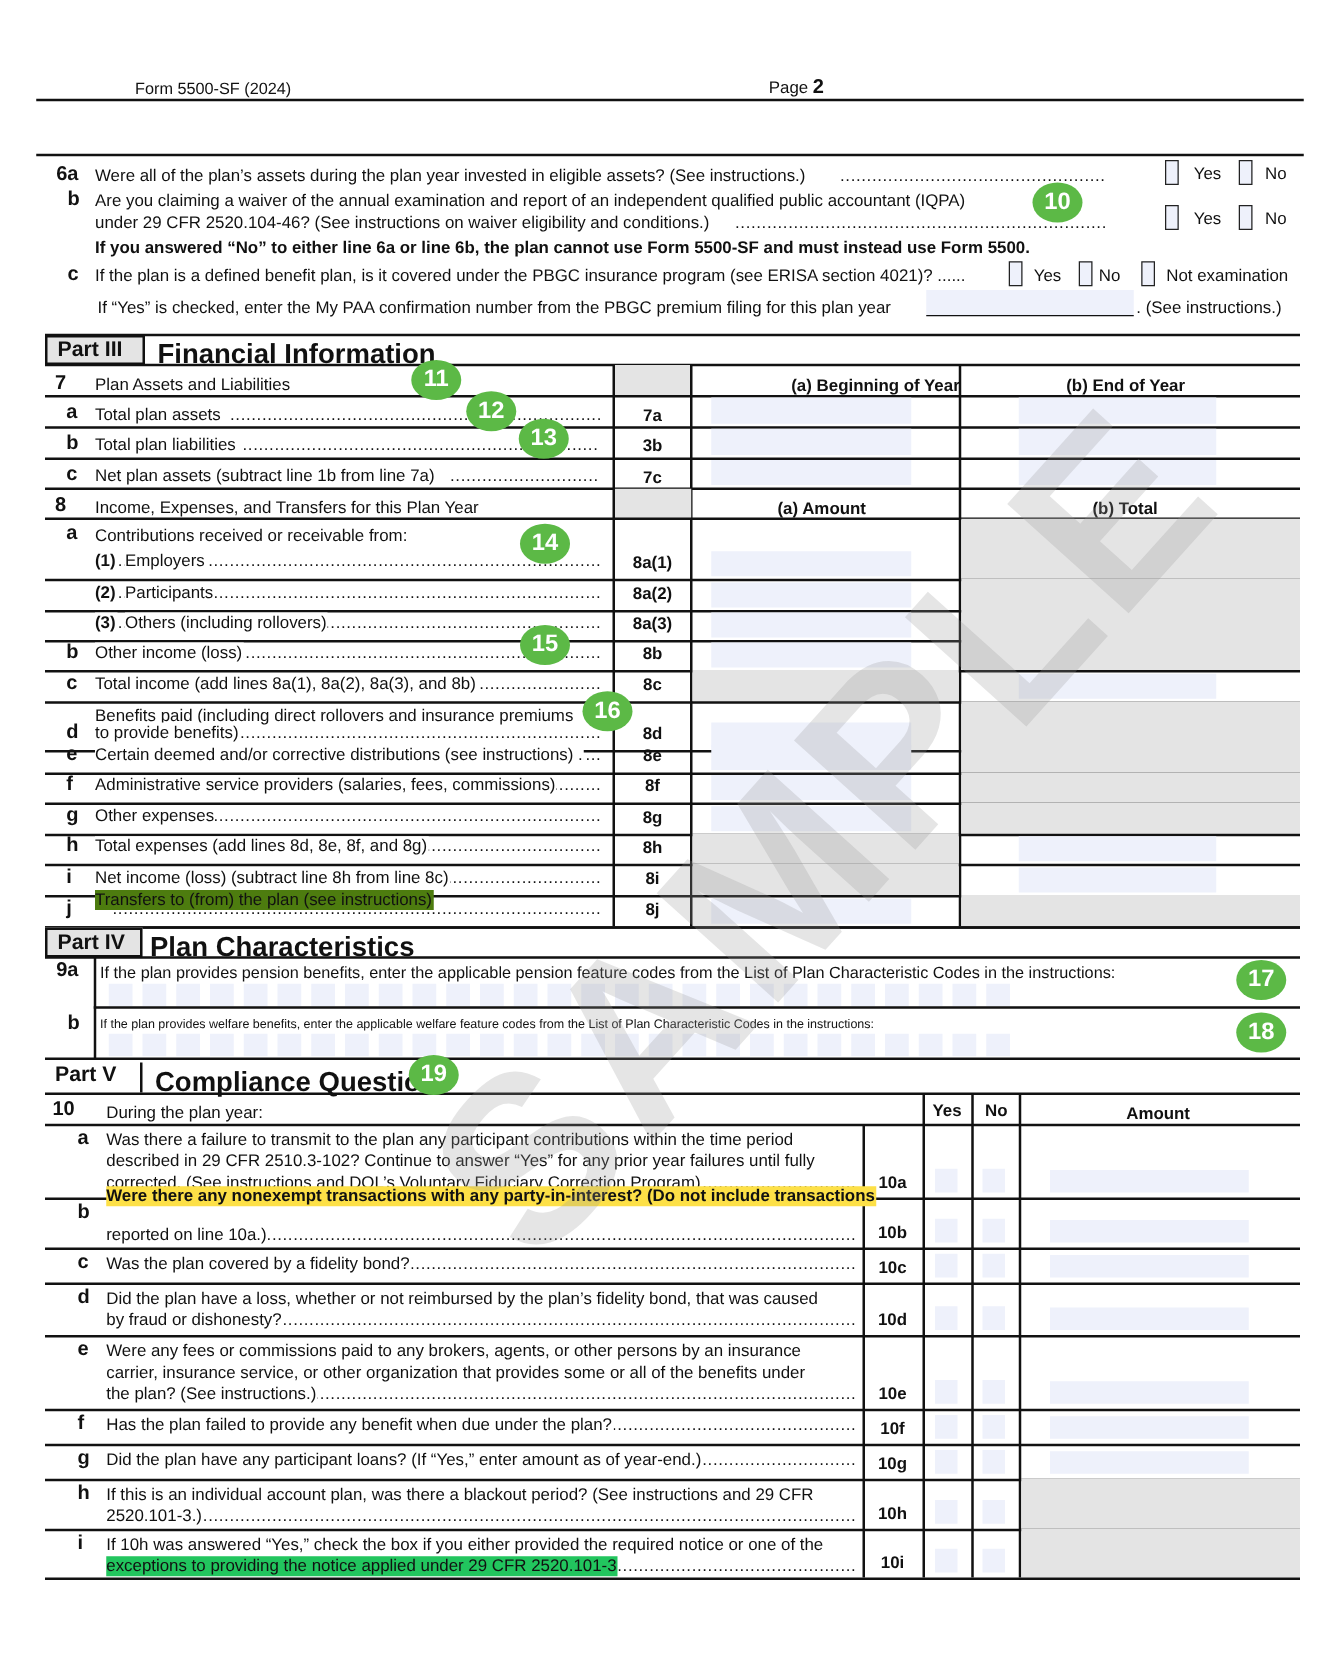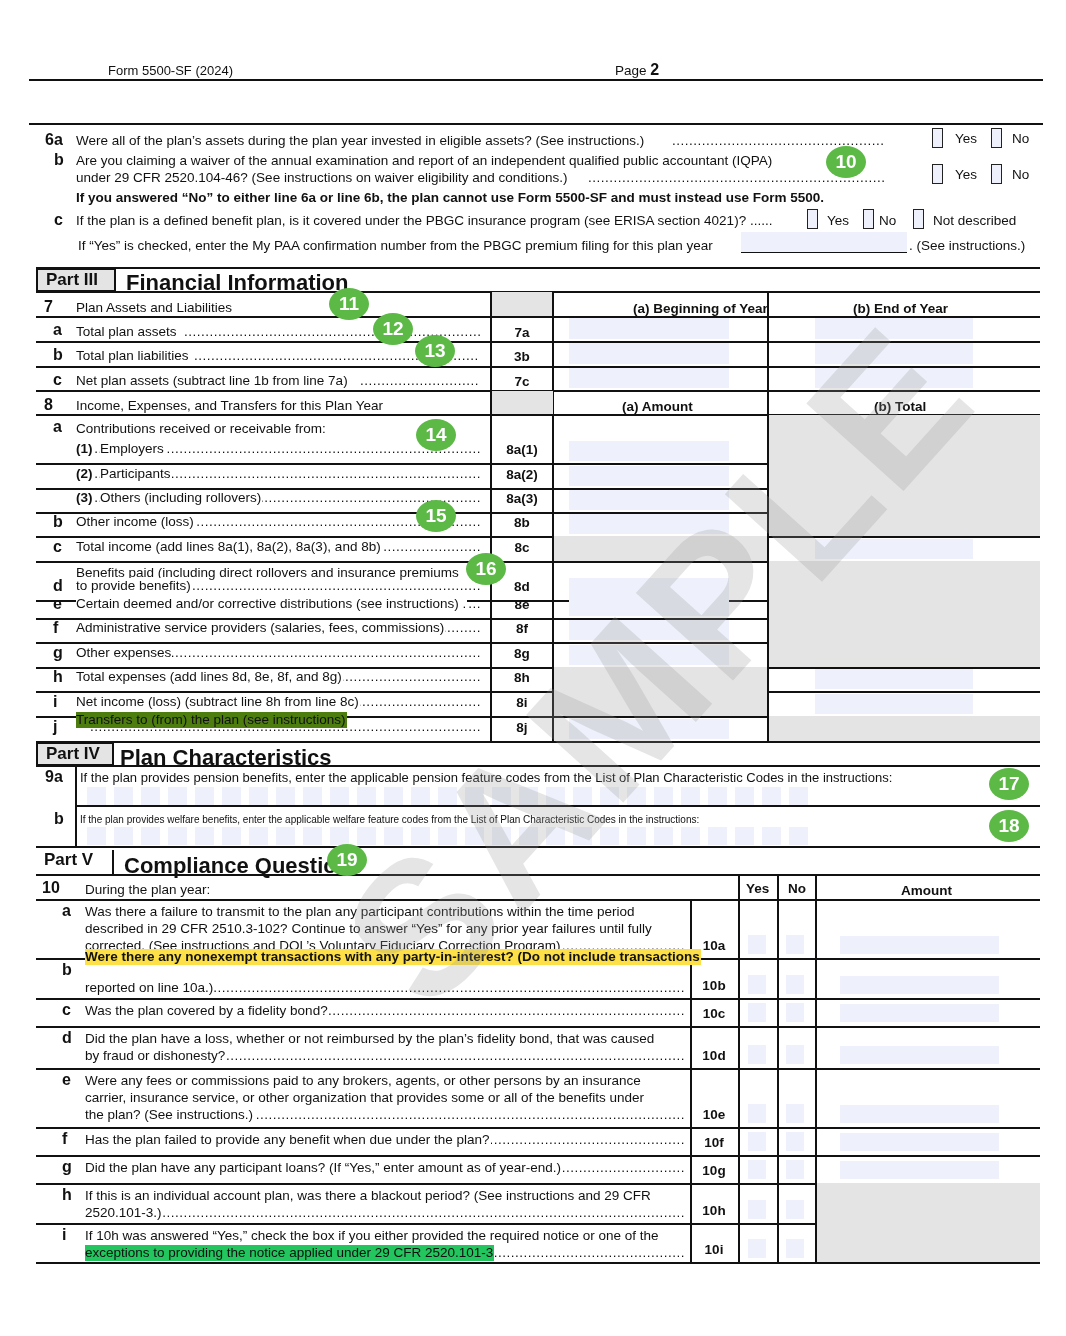--- a/index.html
+++ b/index.html
@@ -49,21 +49,21 @@
 
 <div class="t b" style="left:76px;top:190px;">If you answered “No” to either line 6a or line 6b, the plan cannot use Form 5500-SF and must instead use Form 5500.</div>
 
 <div class="letter" style="left:54px;top:211px;">c</div>
 <div class="t" style="left:76px;top:213px;">If the plan is a defined benefit plan, is it covered under the PBGC insurance program (see ERISA section 4021)? ......</div>
 <div class="cb" style="left:807px;top:209px;"></div>
 <div class="t" style="left:827px;top:213px;">Yes</div>
 <div class="cb" style="left:863px;top:209px;"></div>
 <div class="t" style="left:879px;top:213px;">No</div>
 <div class="cb" style="left:913px;top:209px;"></div>
-<div class="t" style="left:933px;top:213px;">Not described</div>
+<div class="t" style="left:933px;top:213px;">Not examination</div>
 
 <div class="t" style="left:78px;top:238px;">If “Yes” is checked, enter the My PAA confirmation number from the PBGC premium filing for this plan year</div>
 <div class="fld" style="left:741px;top:232px;width:166px;height:20px;border-bottom:1px solid #111;"></div>
 <div class="t" style="left:909px;top:238px;">. (See instructions.)</div>
 
 <div class="hl" style="left:36px;top:267px;width:1004px;"></div>
 <div class="partlbl" style="left:36px;top:268px;width:80px;height:24px;">Part III</div>
 <div class="parttitle" style="left:126px;top:270px;">Financial Information</div>
 <div class="hl" style="left:36px;top:291px;width:1004px;"></div>
 

